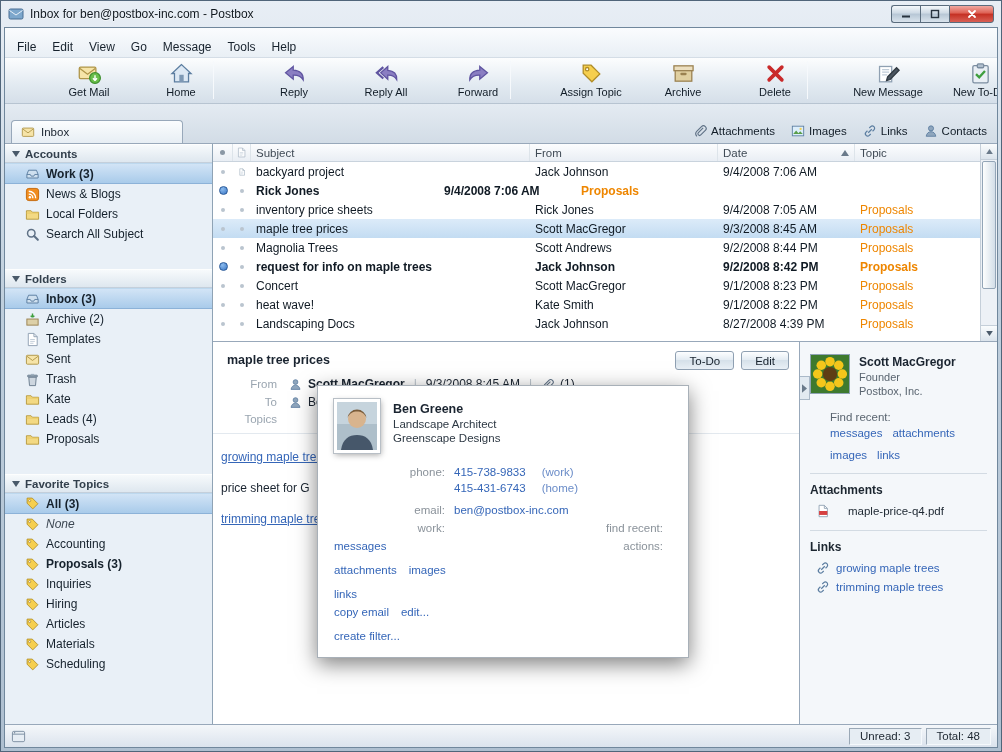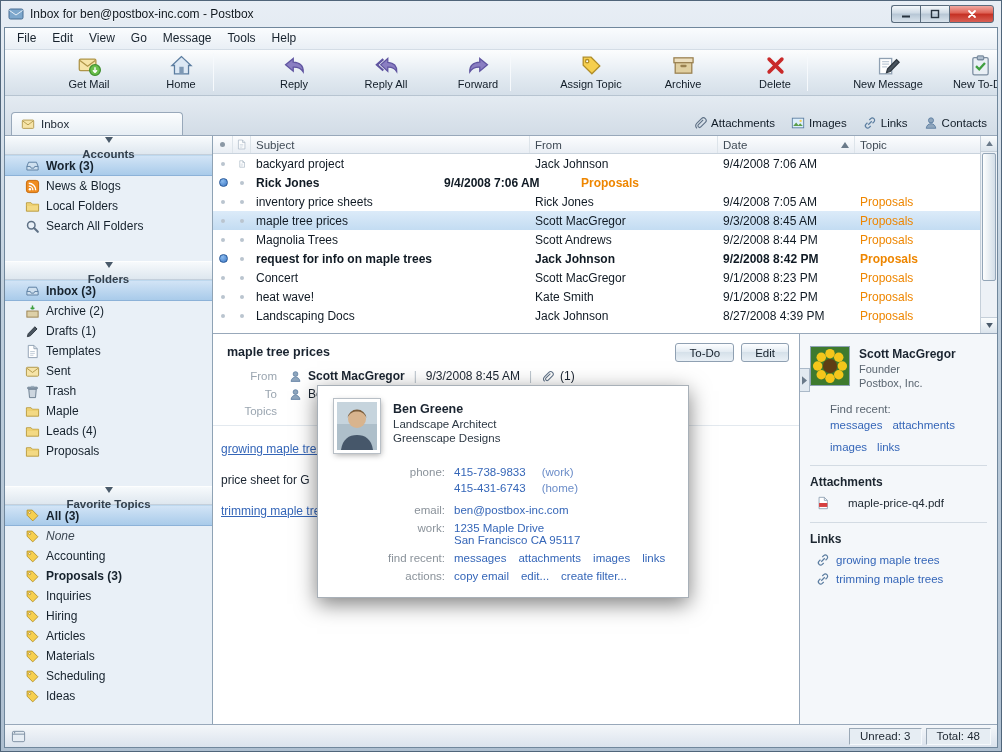--- a/index.html
+++ b/index.html
@@ -22,21 +22,21 @@
     background:linear-gradient(#f4f8fb,#cdd9e4 45%,#b6c6d5 50%,#d9e3ec); }
   .win-btn:first-child { border-radius:3px 0 0 3px; }
   .win-btn.close { width:45px; border-right-width:1px; border-radius:0 3px 3px 0;
     background:linear-gradient(#f0a8a0,#dd5f52 45%,#c42f22 50%,#d96055); }
   .win-glyph { width:10px; height:10px; }
 
   .inner { height:calc(100% - 26px); border:1px solid #70879c; background:#eef2f7;
     display:flex; flex-direction:column; overflow:hidden; }
 
   
-  .menubar { height:22px; display:flex; align-items:flex-start; padding:0 4px;
+  .menubar { height:30px; display:flex; align-items:flex-end; padding:0 4px;
     background:linear-gradient(#fafcfe,#e9eff5); border-bottom:1px solid #d4dde6; }
   .menu-item { padding:3px 8px; color:#17222d; }
 
   
   .toolbar { height:46px; display:flex; align-items:center; padding:1px 10px 2px 14px;
     background:linear-gradient(#fcfdfe,#e2eaf1 60%,#d5dfe9); border-bottom:1px solid #b7c4d1; }
   .tb-btn { display:flex; flex-direction:column; align-items:center; justify-content:center;
     gap:1px; padding:2px 8px; min-width:44px; border-radius:3px;margin-left:48px; }
   .tb-ico { width:23px; height:23px; }
   .tb-label { font-size:11px; color:#111c27; white-space:nowrap; }
@@ -59,21 +59,21 @@
   .tool-btn { display:flex; align-items:center; gap:4px; font-size:11.5px; color:#111c27; }
   .tool-ico { width:14px; height:14px; }
 
   
   .main { flex:1; min-height:0; display:flex; overflow:hidden; }
 
   
   .sidebar { width:208px; flex:none; background:#e9f0f7; border-right:1px solid #8fa3b5; overflow:hidden; }
   .sb-header { height:19px; display:flex; align-items:center; gap:5px; padding:0 7px;
     background:linear-gradient(#f7fafc,#dee7ef); border-top:1px solid #fdfefe; border-bottom:1px solid #c4cfdb;
-    color:#33404d; font-weight:bold; font-size:11.5px;flex-direction:column; }
+    color:#33404d; font-weight:bold; font-size:11.5px; }
   .sb-tri { width:8px; height:6px; }
   .sb-item { height:20px; display:flex; align-items:center; gap:6px; padding:0 6px 0 20px; color:#16222d; }
   .sb-item .sb-ico { width:15px; height:15px; flex:none; }
   .sb-item.selected { background:linear-gradient(#d2e4f6,#a9cbea); border-top:1px solid #bdd8ee;
     border-bottom:1px solid #8cb2d8; font-weight:bold; height:21px; }
   .sb-item.bold { font-weight:bold; }
   .sb-item.italic { font-style:italic; color:#3c4752; }
   .sb-section { margin-bottom:25px; }
 
   
@@ -424,21 +424,21 @@
               </span>
             <span>Local Folders</span>
           </div>
           <div class="sb-item">
             <span class="sb-ico icon">
                 <svg viewBox="0 0 16 16">
                   <circle cx="6.7" cy="6.7" r="4" fill="none" stroke="#5f7186" stroke-width="1.6"></circle>
                   <path d="M9.7 9.7l4 4" stroke="#5f7186" stroke-width="2.2" stroke-linecap="round"></path>
                 </svg>
               </span>
-            <span>Search All Folders</span>
+            <span>Search All Subject</span>
           </div>
         </div>
 
         <div class="sb-section">
           <div class="sb-header">
             <span class="sb-tri icon">
                 <svg viewBox="0 0 8 6">
                   <path d="M0 0h8L4 6z" fill="#4a5a6a"></path>
                 </svg>
               </span>
@@ -458,29 +458,20 @@
                 <svg viewBox="0 0 16 16">
                   <rect x="2" y="7.5" width="12" height="6.5" fill="#ddd0a8" stroke="#9a8150"></rect>
                   <path d="M8 1.5v4.2M8 5.7L6 3.9M8 5.7l2-1.8" stroke="#3f9f3f" stroke-width="1.5" fill="none"></path>
                 </svg>
               </span>
             <span>Archive (2)</span>
           </div>
           <div class="sb-item">
             <span class="sb-ico icon">
                 <svg viewBox="0 0 16 16">
-                  <path d="M2.5 13.5l.9-3.2L10.5 3l2.3 2.3-7.1 7.3z" fill="#4a5560" stroke="#2f3840"></path>
-                  <path d="M10.5 3l2.3 2.3" stroke="#2f3840"></path>
-                </svg>
-              </span>
-            <span>Drafts (1)</span>
-          </div>
-          <div class="sb-item">
-            <span class="sb-ico icon">
-                <svg viewBox="0 0 16 16">
                   <path d="M3.5 1.5h6L13 5v9.5H3.5z" fill="#fff" stroke="#8fa0b2"></path>
                   <path d="M9.5 1.5V5H13" fill="none" stroke="#8fa0b2"></path>
                   <path d="M5.5 8h5M5.5 10h5M5.5 12h3.5" stroke="#c0ccd8"></path>
                 </svg>
               </span>
             <span>Templates</span>
           </div>
           <div class="sb-item">
             <span class="sb-ico icon">
                 <svg viewBox="0 0 16 16">
@@ -500,21 +491,21 @@
               </span>
             <span>Trash</span>
           </div>
           <div class="sb-item">
             <span class="sb-ico icon">
                 <svg viewBox="0 0 16 16">
                   <path d="M1.5 4h5l1.4 1.6h6.6V13H1.5z" fill="#f3d983" stroke="#b99a3e"></path>
                   <path d="M1.5 6.4h13" stroke="#e6c65e"></path>
                 </svg>
               </span>
-            <span>Maple</span>
+            <span>Kate</span>
           </div>
           <div class="sb-item">
             <span class="sb-ico icon">
                 <svg viewBox="0 0 16 16">
                   <path d="M1.5 4h5l1.4 1.6h6.6V13H1.5z" fill="#f3d983" stroke="#b99a3e"></path>
                   <path d="M1.5 6.4h13" stroke="#e6c65e"></path>
                 </svg>
               </span>
             <span>Leads (4)</span>
           </div>
@@ -611,29 +602,20 @@
             <span>Materials</span>
           </div>
           <div class="sb-item">
             <span class="sb-ico icon">
                 <svg viewBox="0 0 18 18">
                   <path d="M2.5 2.5h6.2l6.8 6.8-6.2 6.2-6.8-6.8z" fill="#f6cf4e" stroke="#b08d28"></path>
                   <circle cx="5.6" cy="5.6" r="1.3" fill="#fff" stroke="#b08d28"></circle>
                 </svg>
               </span>
             <span>Scheduling</span>
-          </div>
-          <div class="sb-item">
-            <span class="sb-ico icon">
-                <svg viewBox="0 0 18 18">
-                  <path d="M2.5 2.5h6.2l6.8 6.8-6.2 6.2-6.8-6.8z" fill="#f6cf4e" stroke="#b08d28"></path>
-                  <circle cx="5.6" cy="5.6" r="1.3" fill="#fff" stroke="#b08d28"></circle>
-                </svg>
-              </span>
-            <span>Ideas</span>
           </div>
         </div>
       </div>
 
       <div class="content">
 
         <div class="list">
           <div class="list-inner">
             <div class="list-header">
               <div class="lh-cell c-dot">
@@ -964,24 +946,20 @@
           <span class="cg-kind">(work)</span>
         </div>
         <div class="cg-line">
           <span>415-431-6743</span>
           <span class="cg-kind">(home)</span>
         </div>
       </div>
       <div class="cg-label">email:</div>
       <div class="cg-val"><span>ben@postbox-inc.com</span></div>
       <div class="cg-label">work:</div>
-      <div class="cg-val">
-        <div>1235 Maple Drive</div>
-        <div>San Francisco CA 95117</div>
-      </div>
       <div class="cg-label">find recent:</div>
       <div class="cg-val cg-links">
         <span>messages</span>
         <span>attachments</span>
         <span>images</span>
         <span>links</span>
       </div>
       <div class="cg-label">actions:</div>
       <div class="cg-val cg-links">
         <span>copy email</span>

